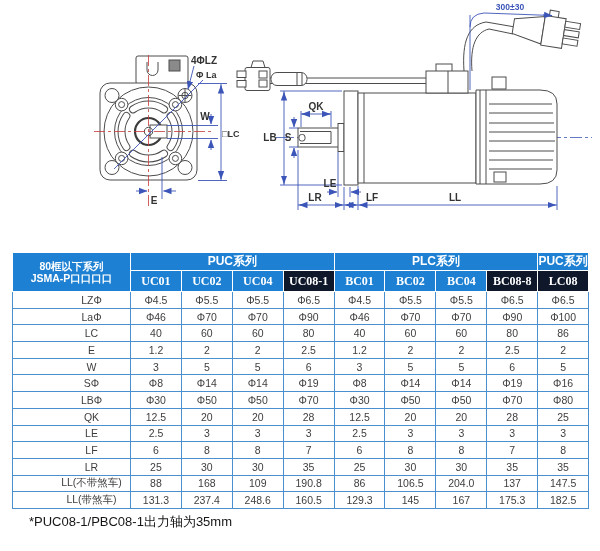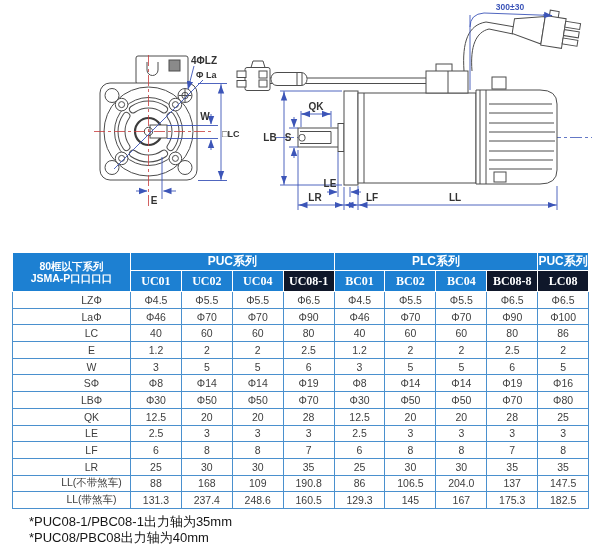--- a/index.html
+++ b/index.html
@@ -447,16 +447,15 @@
           <td>145</td>
           <td>167</td>
           <td>175.3</td>
           <td>182.5</td>
         </tr>
       </tbody>
   </table>
 
   <div class="notes">
     <div>*PUC08-1/PBC08-1出力轴为35mm</div>
-    <div>*PUC08/PBC08出力轴为40mm</div>
   </div>
 
 </div>
 
 </body></html>

